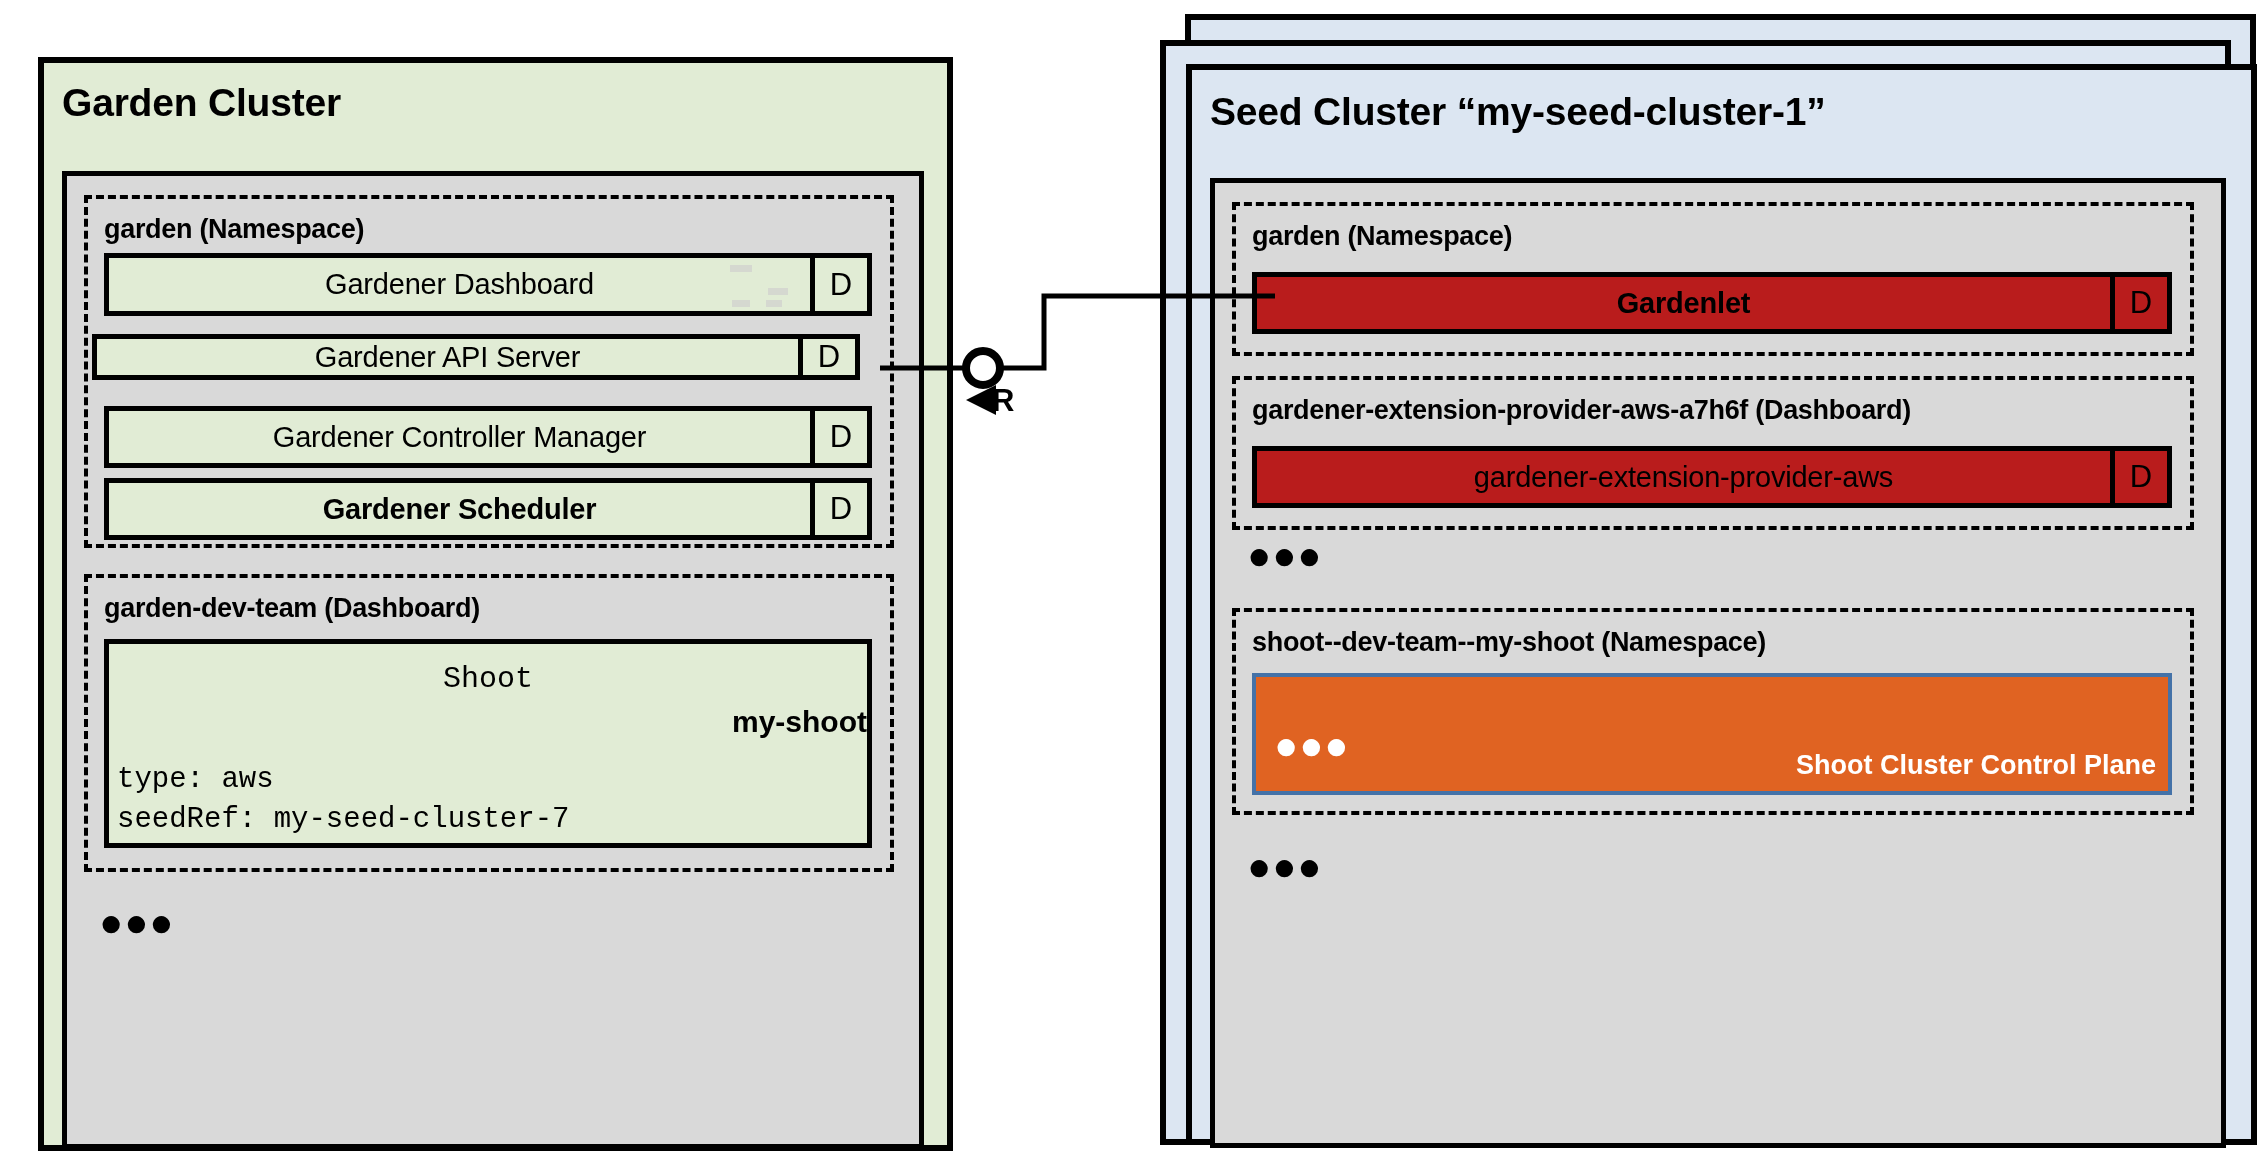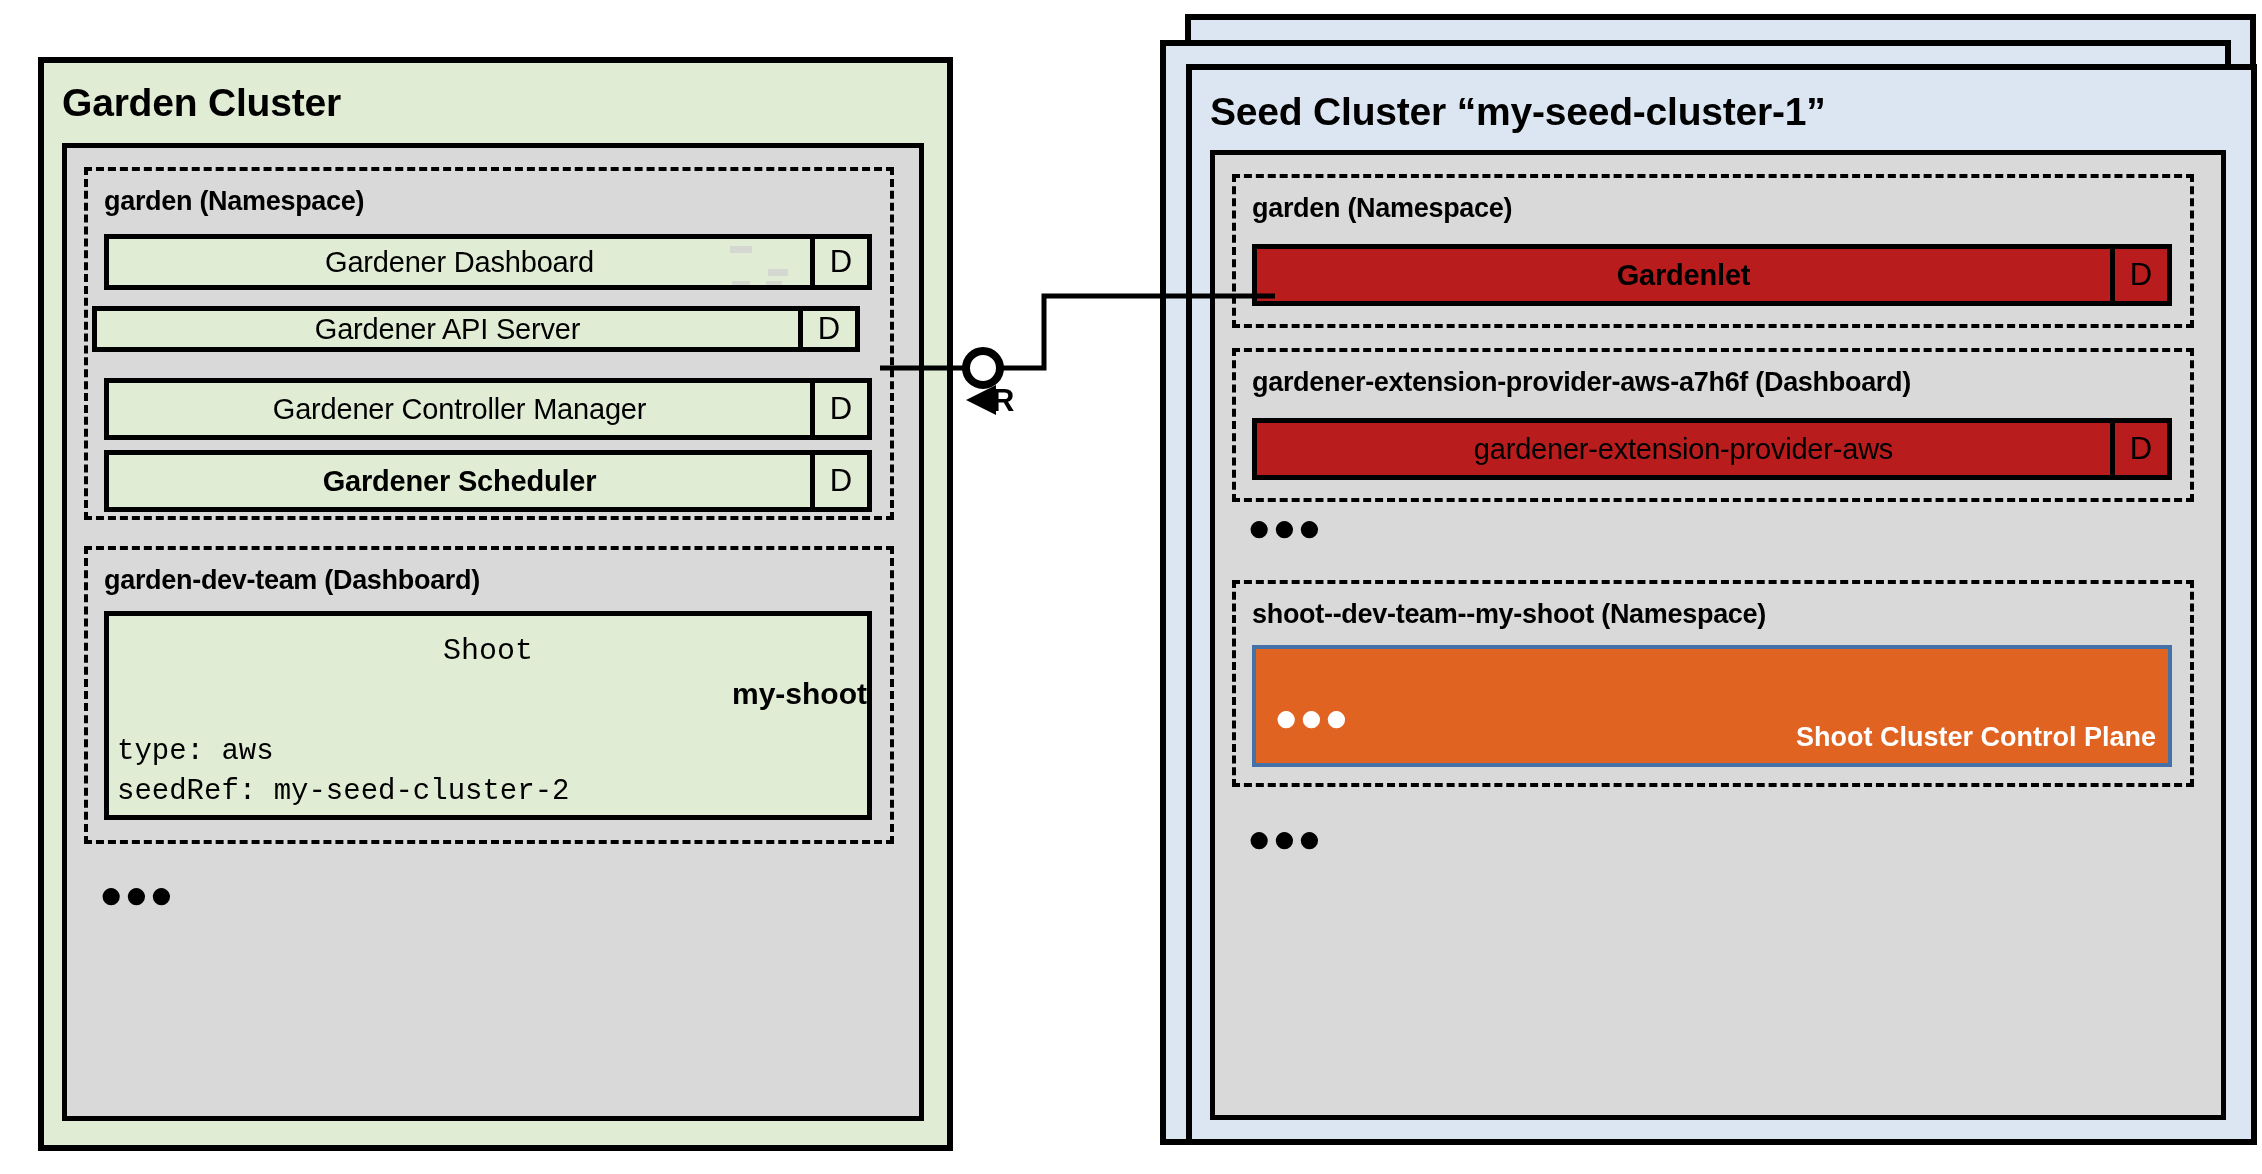--- a/index.html
+++ b/index.html
@@ -33,20 +33,21 @@
     font-size: 39px;
     font-weight: 700;
     color: #000000;
     white-space: nowrap;
     letter-spacing: -0.2px;
   }
 
   .k8s-box {
     background: #d9d9d9;
     border: 5px solid #000000;
+    margin-top: 28px;
   }
 
   .ns-box {
     border: 4px dashed #000000;
     background: transparent;
   }
   .ns-title {
     position: absolute;
     font-size: 27px;
     font-weight: bold;
@@ -214,21 +215,21 @@
 
   <div class="abs cluster-box" style="left:38px; top:57px; width:915px; height:1094px; background:#e1ecd5; z-index:4;">
 
     <div class="cluster-title" style="left:18px; top:18px;">Garden Cluster</div>
 
     <div class="abs k8s-box" style="left:18px; top:80px; width:862px; height:978px;">
 
       <div class="abs ns-box" style="left:17px; top:19px; width:810px; height:353px;">
         <div class="ns-title" style="left:16px; top:15px;">garden (Namespace)</div>
 
-        <div class="comp green-fill" style="left:16px; top:63px; width:768px; height:56px;">
+        <div class="comp green-fill" style="left:16px; top:54px; width:768px; height:63px;">
           <div class="comp-body green-fill">
             <span class="comp-label">Gardener Dashboard</span>
             <span class="artifact" style="right:58px; top:7px; width:22px; height:7px;"></span>
             <span class="artifact" style="right:22px; top:30px; width:20px; height:7px;"></span>
             <span class="artifact" style="right:28px; top:42px; width:16px; height:7px;"></span>
             <span class="artifact" style="right:60px; top:42px; width:18px; height:7px;"></span>
           </div>
           <div class="comp-badge green-fill">D</div>
         </div>
 
@@ -254,21 +255,21 @@
         </div>
       </div>
 
       <div class="abs ns-box" style="left:17px; top:398px; width:810px; height:298px;">
         <div class="ns-title" style="left:16px; top:15px;">garden-dev-team (Dashboard)</div>
 
         <div class="shoot-card" style="left:16px; top:61px; width:768px; height:209px;">
           <div class="shoot-kind" style="top:18px;">Shoot</div>
           <div class="shoot-name" style="top:61px;">my-shoot</div>
           <div class="shoot-spec" style="left:8px; top:116px;">type: aws</div>
-          <div class="shoot-spec" style="left:8px; top:156px;">seedRef: my-seed-cluster-2</div>
+          <div class="shoot-spec" style="left:8px; top:156px;">seedRef: my-seed-cluster-7</div>
         </div>
       </div>
 
       <div class="dots" style="left:32px; top:726px;">●●●</div>
     </div>
   </div>
 
   <svg id="connector" viewBox="0 0 2262 1174" xmlns="http://www.w3.org/2000/svg" style="z-index:6;">
 
     <path d="M 880 368 L 967 368" stroke="#000000" stroke-width="5" fill="none"></path>

